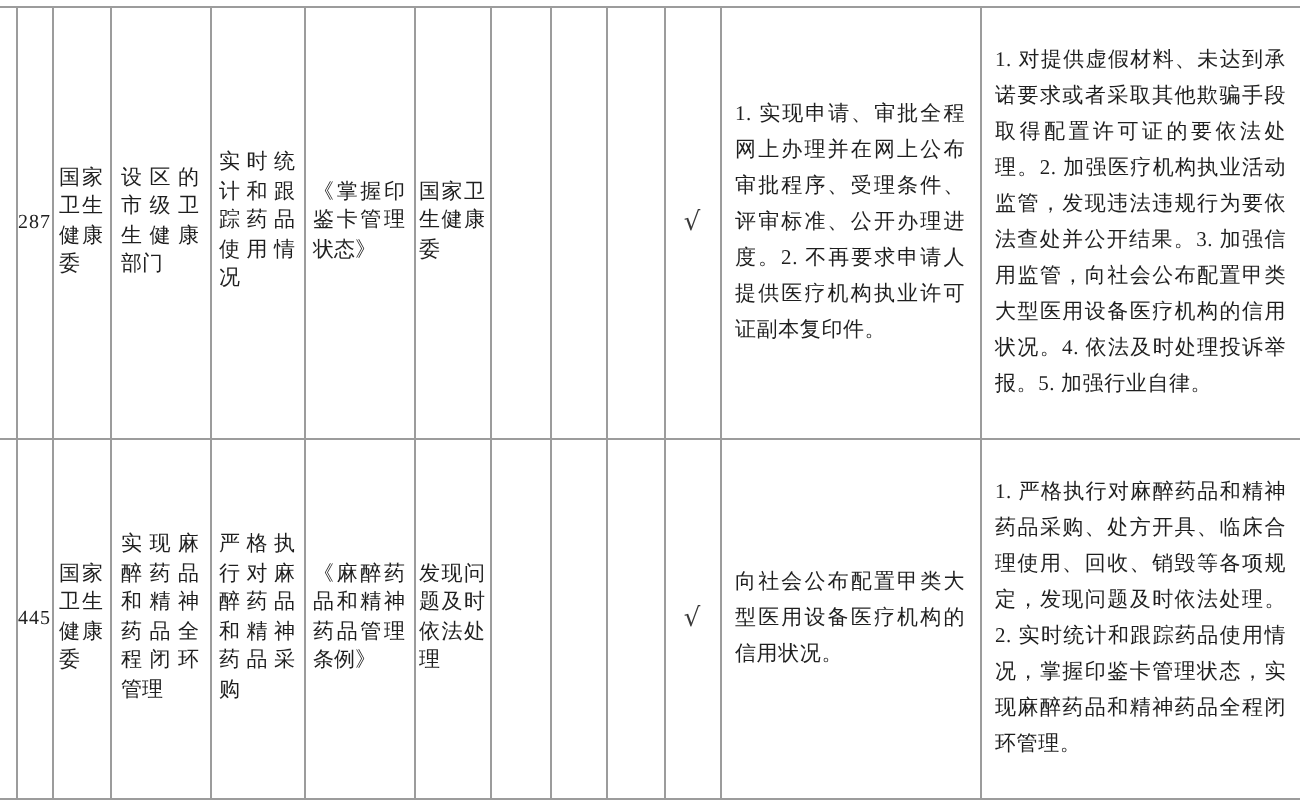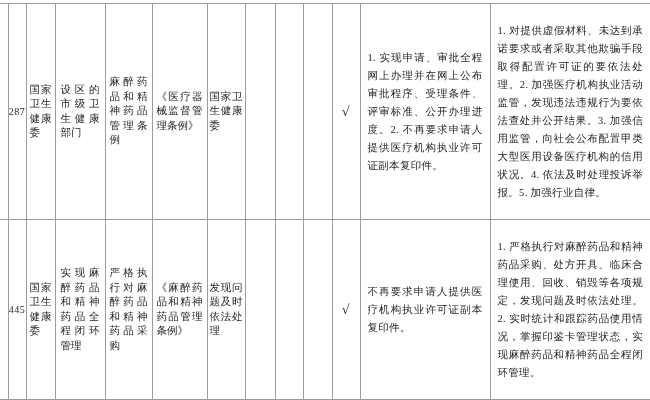--- a/index.html
+++ b/index.html
@@ -14,21 +14,21 @@
   }
   td {
     border:1px solid #9c9c9c; vertical-align:middle;
     padding:0; overflow:hidden; word-break:break-all;
   }
   td:first-child { border-left:none; }
   td:last-child  { border-right:none; }
   tr.r1 { height:216px; }
   tr.r2 { height:180px; }
 
-  .c-no    { text-align:center; font-size:10px; letter-spacing:0.5px; }
+  .c-no    { text-align:right; font-size:10px; letter-spacing:0.5px; }
   .c-label { font-size:10.5px; line-height:14.5px; text-align:justify; text-justify:inter-ideograph; }
   .c-dept  { padding:0 3px; }
   .c-item  { padding:0 5px; }
   .c-cert  { padding:0 4px; }
   .c-basis { padding:0 4px; }
   .c-org   { padding:0 2px; }
   .c-check { text-align:center; font-size:13px; color:#3a3a3a;
              font-family:"DejaVu Sans","Liberation Sans",sans-serif; }
   .c-para  { font-size:10.5px; line-height:18px; letter-spacing:0.3px;
              text-align:justify; text-justify:inter-ideograph; padding:0 7px; }
@@ -53,22 +53,22 @@
         <col style="width:130px">
       <col style="width:160px">
     </colgroup>
 
     <tbody>
         <tr class="r1">
       <td class="c-sliver"></td>
       <td class="c-no">287</td>
       <td class="c-label c-dept">国家卫生健康委</td>
       <td class="c-label c-item">设区的市级卫生健康部门</td>
-      <td class="c-label c-cert">麻醉药品和精神药品管理条例</td>
-      <td class="c-label c-basis">《医疗器械监督管理条例》</td>
+      <td class="c-label c-cert">实时统计和跟踪药品使用情况</td>
+      <td class="c-label c-basis">《掌握印鉴卡管理状态》</td>
       <td class="c-label c-org">国家卫生健康委</td>
       <td></td>
       <td></td>
       <td></td>
       <td class="c-check"><span>√</span></td>
       <td class="c-para">1. 实现申请、审批全程网上办理并在网上公布审批程序、受理条件、评审标准、公开办理进度。2. 不再要求申请人提供医疗机构执业许可证副本复印件。</td>
       <td class="c-para">1. 对提供虚假材料、未达到承诺要求或者采取其他欺骗手段取得配置许可证的要依法处理。2. 加强医疗机构执业活动监管，发现违法违规行为要依法查处并公开结果。3. 加强信用监管，向社会公布配置甲类大型医用设备医疗机构的信用状况。4. 依法及时处理投诉举报。5. 加强行业自律。</td>
     </tr>
 
     <tr class="r2">
@@ -76,18 +76,18 @@
       <td class="c-no">445</td>
       <td class="c-label c-dept">国家卫生健康委</td>
       <td class="c-label c-item">实现麻醉药品和精神药品全程闭环管理</td>
       <td class="c-label c-cert">严格执行对麻醉药品和精神药品采购</td>
       <td class="c-label c-basis">《麻醉药品和精神药品管理条例》</td>
       <td class="c-label c-org">发现问题及时依法处理</td>
       <td></td>
       <td></td>
       <td></td>
       <td class="c-check"><span>√</span></td>
-      <td class="c-para">不再要求申请人提供医疗机构执业许可证副本复印件。</td>
+      <td class="c-para">向社会公布配置甲类大型医用设备医疗机构的信用状况。</td>
       <td class="c-para">1. 严格执行对麻醉药品和精神药品采购、处方开具、临床合理使用、回收、销毁等各项规定，发现问题及时依法处理。2. 实时统计和跟踪药品使用情况，掌握印鉴卡管理状态，实现麻醉药品和精神药品全程闭环管理。</td>
     </tr>
   </tbody>
     </table>
 </div>
 
 </body></html>

